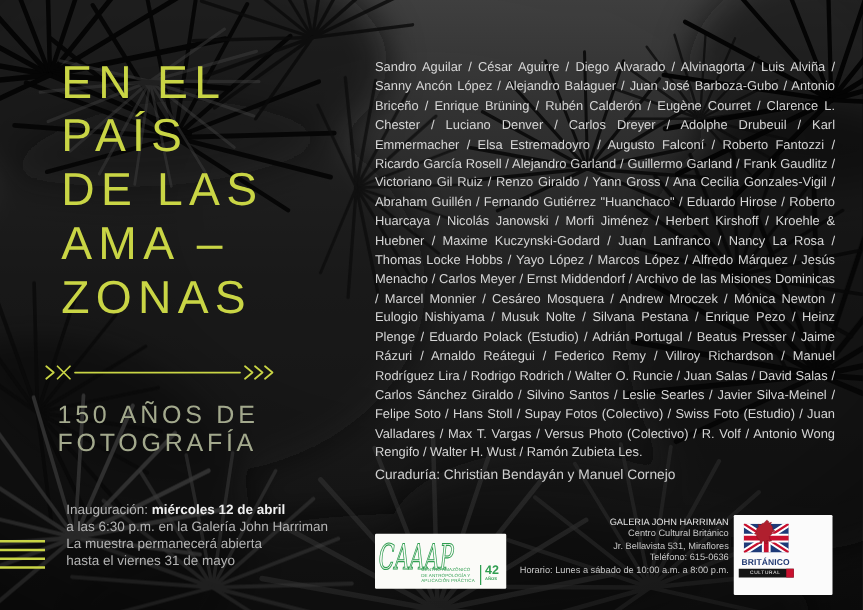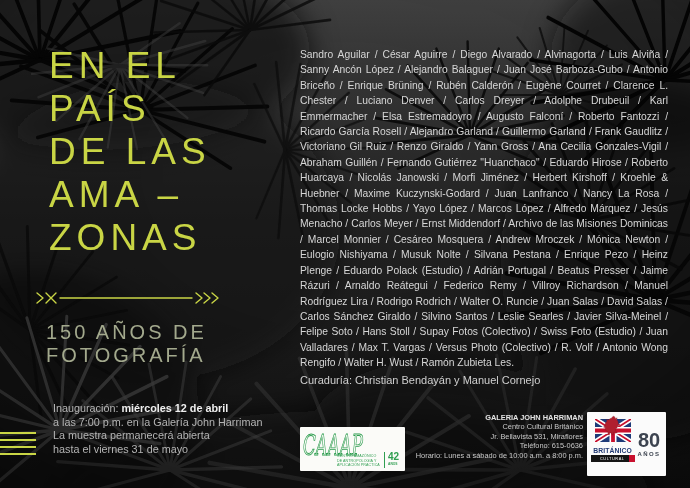--- a/index.html
+++ b/index.html
@@ -61,21 +61,21 @@
   }
   .caaap-years .n{font-size:10px;font-weight:700;line-height:10px;}
   .caaap-years .l{font-size:6px;transform:scale(.55);transform-origin:0 0;font-weight:700;}
 
   
   .venue{
     position:absolute;right:107px;top:413px;
     color:#c9c9c9;font-size:7.4px;line-height:9.4px;
     text-align:right;white-space:nowrap;
   }
-  .venue .v0{color:#e4e4e4;font-weight:700;}
+  .venue .v0{color:#e4e4e4;font-weight:400;}
 
   
   .brit{
     position:absolute;left:587px;top:412px;width:79px;height:64px;
     background:#fbfbfb;border-radius:1px;display:flex;padding:3px;box-sizing:border-box;
   }
   .brit-left{width:45px;display:flex;flex-direction:column;align-items:center;}
   .brit-name{
     font-size:6.8px;font-weight:700;color:var(--britanico_navy,#223a73);
     letter-spacing:.1px;margin-top:2px;white-space:nowrap;
@@ -190,21 +190,21 @@
 
   <div class="ticks">
     <div class="tick"></div>
     <div class="tick"></div>
     <div class="tick"></div>
     <div class="tick"></div>
   </div>
 
   <div class="inaug">
     <div><span>Inauguración: </span><span class="b">miércoles 12 de abril</span></div>
-    <div>a las 7:00 p.m. en la Galería John Harriman</div>
+    <div>a las 6:30 p.m. en la Galería John Harriman</div>
     <div>La muestra permanecerá abierta</div>
     <div>hasta el viernes 31 de mayo</div>
   </div>
 
   <div class="names">Sandro Aguilar / César Aguirre / Diego Alvarado / Alvinagorta / Luis Alviña / Sanny Ancón López / Alejandro Balaguer / Juan José Barboza-Gubo / Antonio Briceño / Enrique Brüning / Rubén Calderón / Eugène Courret / Clarence L. Chester / Luciano Denver / Carlos Dreyer / Adolphe Drubeuil / Karl Emmermacher / Elsa Estremadoyro / Augusto Falconí / Roberto Fantozzi / Ricardo García Rosell / Alejandro Garland / Guillermo Garland / Frank Gaudlitz / Victoriano Gil Ruiz / Renzo Giraldo / Yann Gross / Ana Cecilia Gonzales-Vigil / Abraham Guillén / Fernando Gutiérrez "Huanchaco" / Eduardo Hirose / Roberto Huarcaya / Nicolás Janowski / Morfi Jiménez / Herbert Kirshoff / Kroehle &amp; Huebner / Maxime Kuczynski-Godard / Juan Lanfranco / Nancy La Rosa / Thomas Locke Hobbs / Yayo López / Marcos López / Alfredo Márquez / Jesús Menacho / Carlos Meyer / Ernst Middendorf / Archivo de las Misiones Dominicas / Marcel Monnier / Cesáreo Mosquera / Andrew Mroczek / Mónica Newton / Eulogio Nishiyama / Musuk Nolte / Silvana Pestana / Enrique Pezo / Heinz Plenge / Eduardo Polack (Estudio) / Adrián Portugal / Beatus Presser / Jaime Rázuri / Arnaldo Reátegui / Federico Remy / Villroy Richardson / Manuel Rodríguez Lira / Rodrigo Rodrich / Walter O. Runcie / Juan Salas / David Salas / Carlos Sánchez Giraldo / Silvino Santos / Leslie Searles / Javier Silva-Meinel / Felipe Soto / Hans Stoll / Supay Fotos (Colectivo) / Swiss Foto (Estudio) / Juan Valladares / Max T. Vargas / Versus Photo (Colectivo) / R. Volf / Antonio Wong Rengifo / Walter H. Wust / Ramón Zubieta Les.</div>
 
   <div class="curators">Curaduría: Christian Bendayán y Manuel Cornejo</div>
 
   <div class="caaap">
     <svg class="caaap-mono" width="64" height="32" viewBox="0 0 64 32" aria-hidden="true">
@@ -243,19 +243,15 @@
           <path d="M20,4 V27 M2,15.5 H38" stroke="#c8102e" stroke-width="3.8"></path>
         </g>
         <path transform="translate(11,0.5) scale(0.66)" d="M14,1 c2,0 3,1.6 2.6,3.4 l3.4,-0.8 l-1.2,2.6 c2,1.4 3,3.8 2.6,6.2 l3,1.6 l-3.4,1.6 c-0.4,2.2 -1.8,4 -3.8,4.8 l0.8,3.8 l2.4,1.8 l-3,0.8 l-1.4,-1.2 l-1.8,0.4 l0.8,3.2 l-2.8,0 l-1,-3 l-2.2,0.2 l-0.8,2.8 l-2.8,0 l1,-3.6 l-2.4,-1.6 c-1.6,-1.4 -2.4,-3.4 -2,-5.4 l-2.8,-1.2 l2.6,-2 c-0.6,-2.6 0.6,-5.2 2.8,-6.6 l-0.8,-2.8 l3.2,0.8 c0.8,-1.4 2,-2.2 3.6,-2.2 z" style="fill:#b01f2e" stroke="#7a1420" stroke-width="0.5"></path>
       </svg>
       <div class="brit-name">BRITÁNICO</div>
       <div class="brit-strip">
         <span class="strip-text">CULTURAL</span>
         <span class="red-sq"></span>
       </div>
     </div>
-    <div class="brit-right">
-      <div class="b80">80</div>
-      <div class="banos">AÑOS</div>
-    </div>
   </div>
 
 </div>
 
 </body></html>

